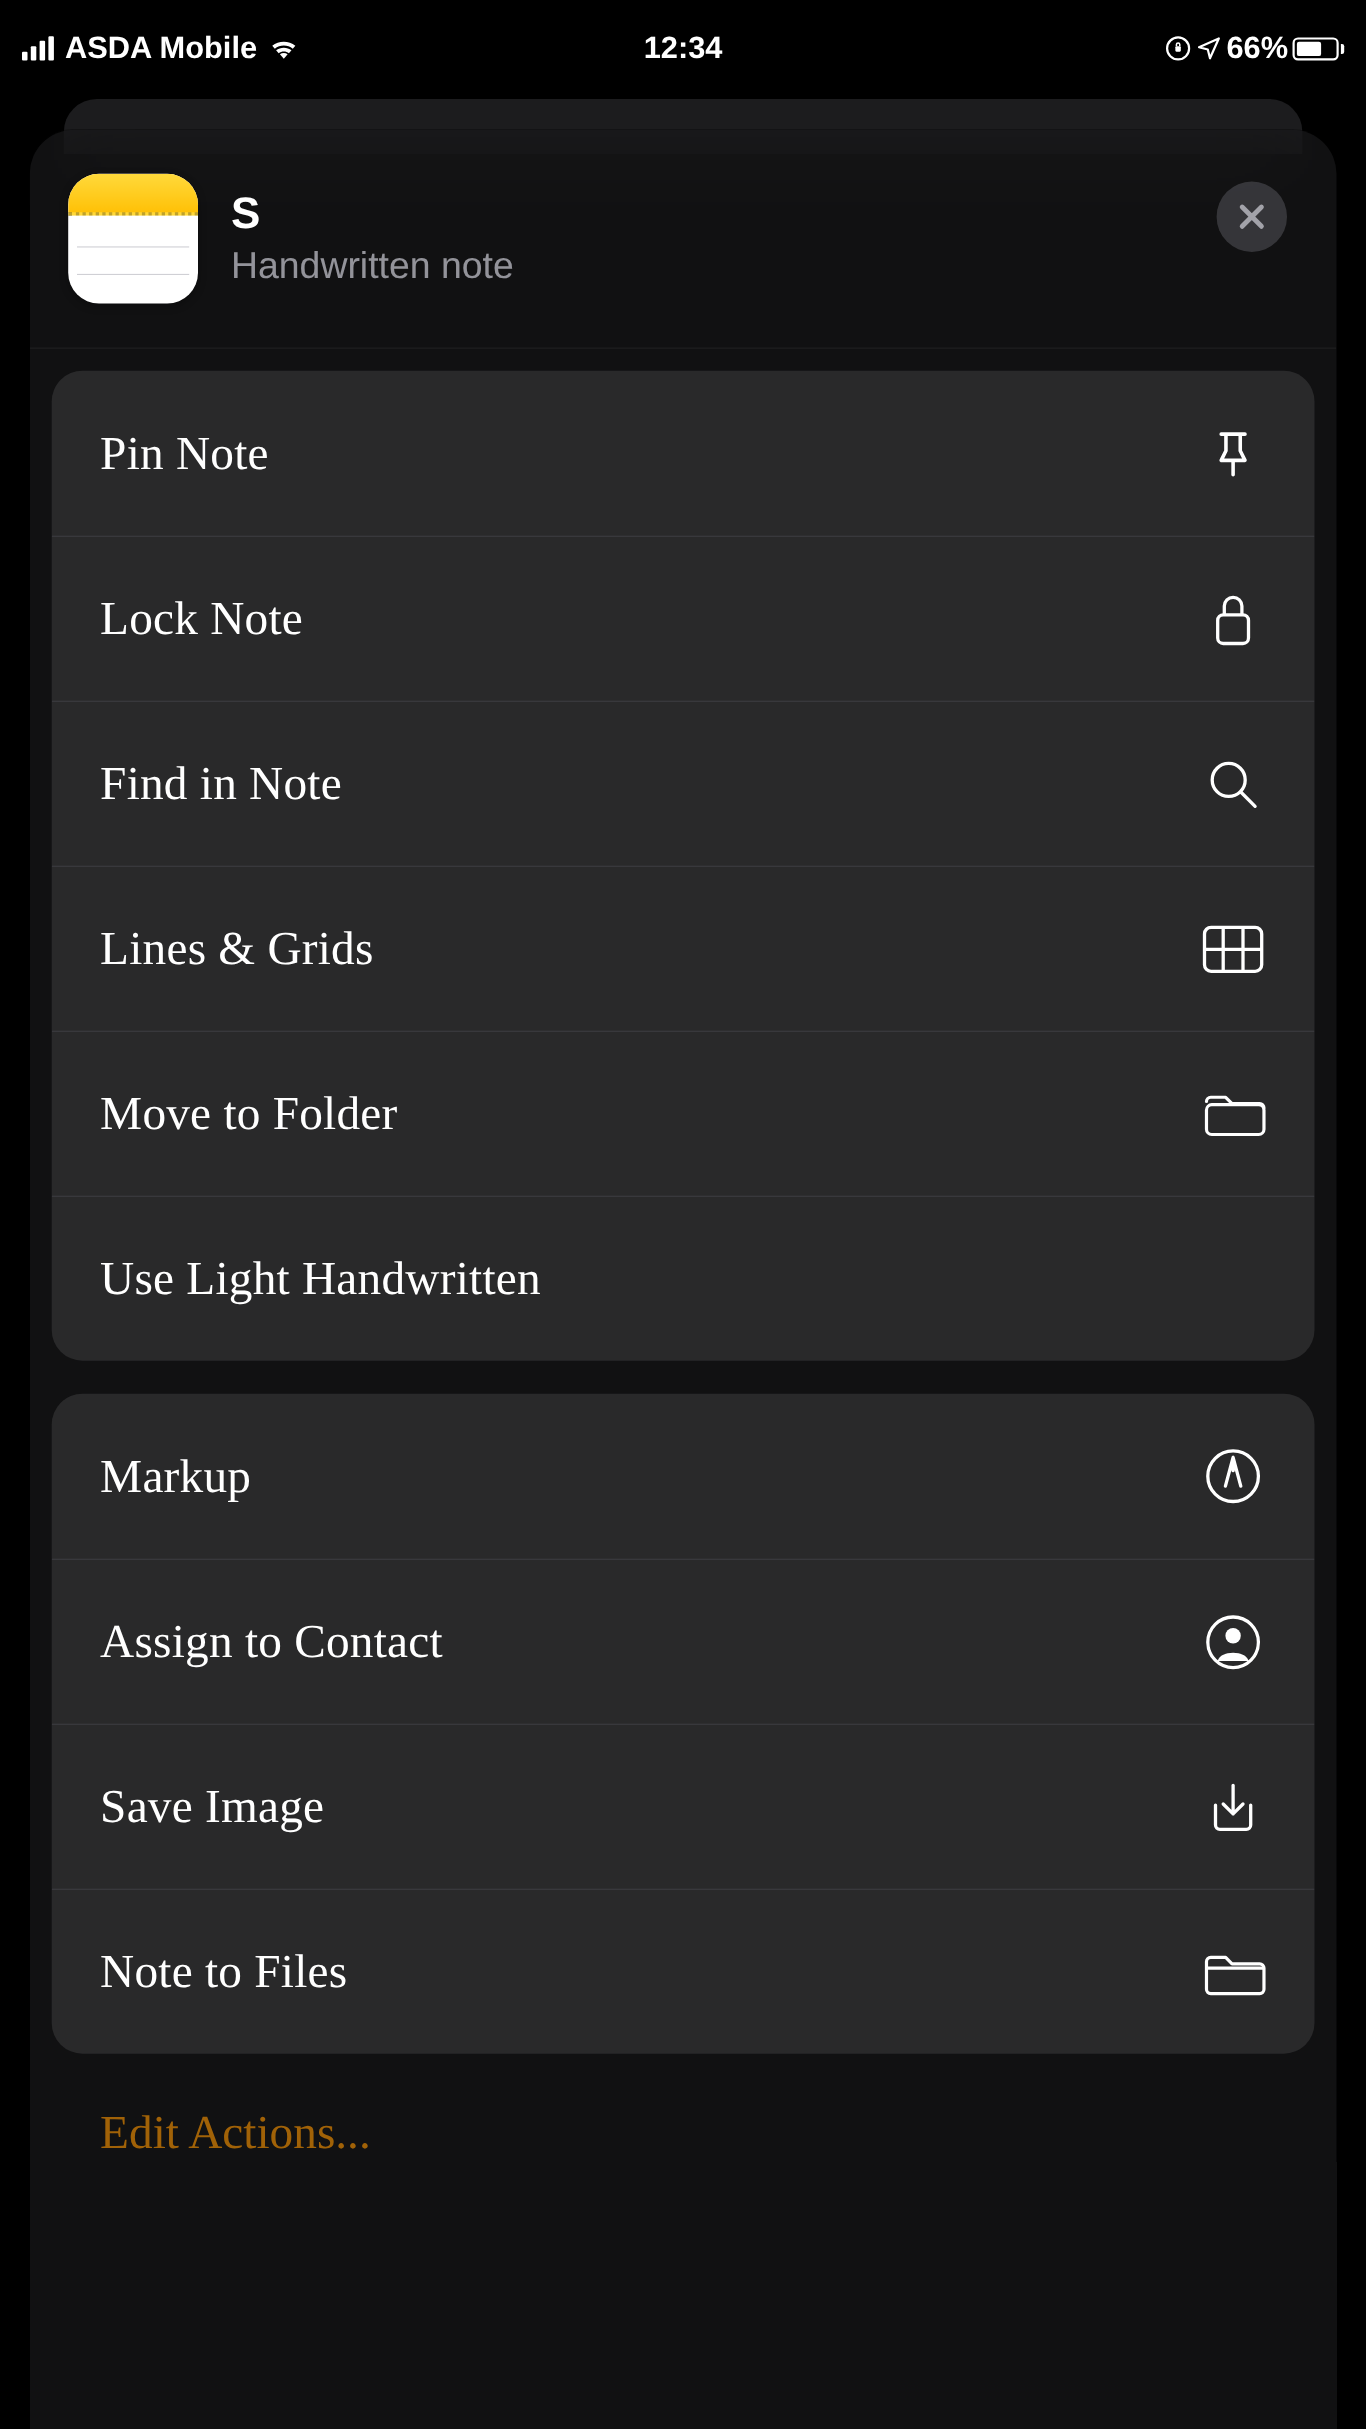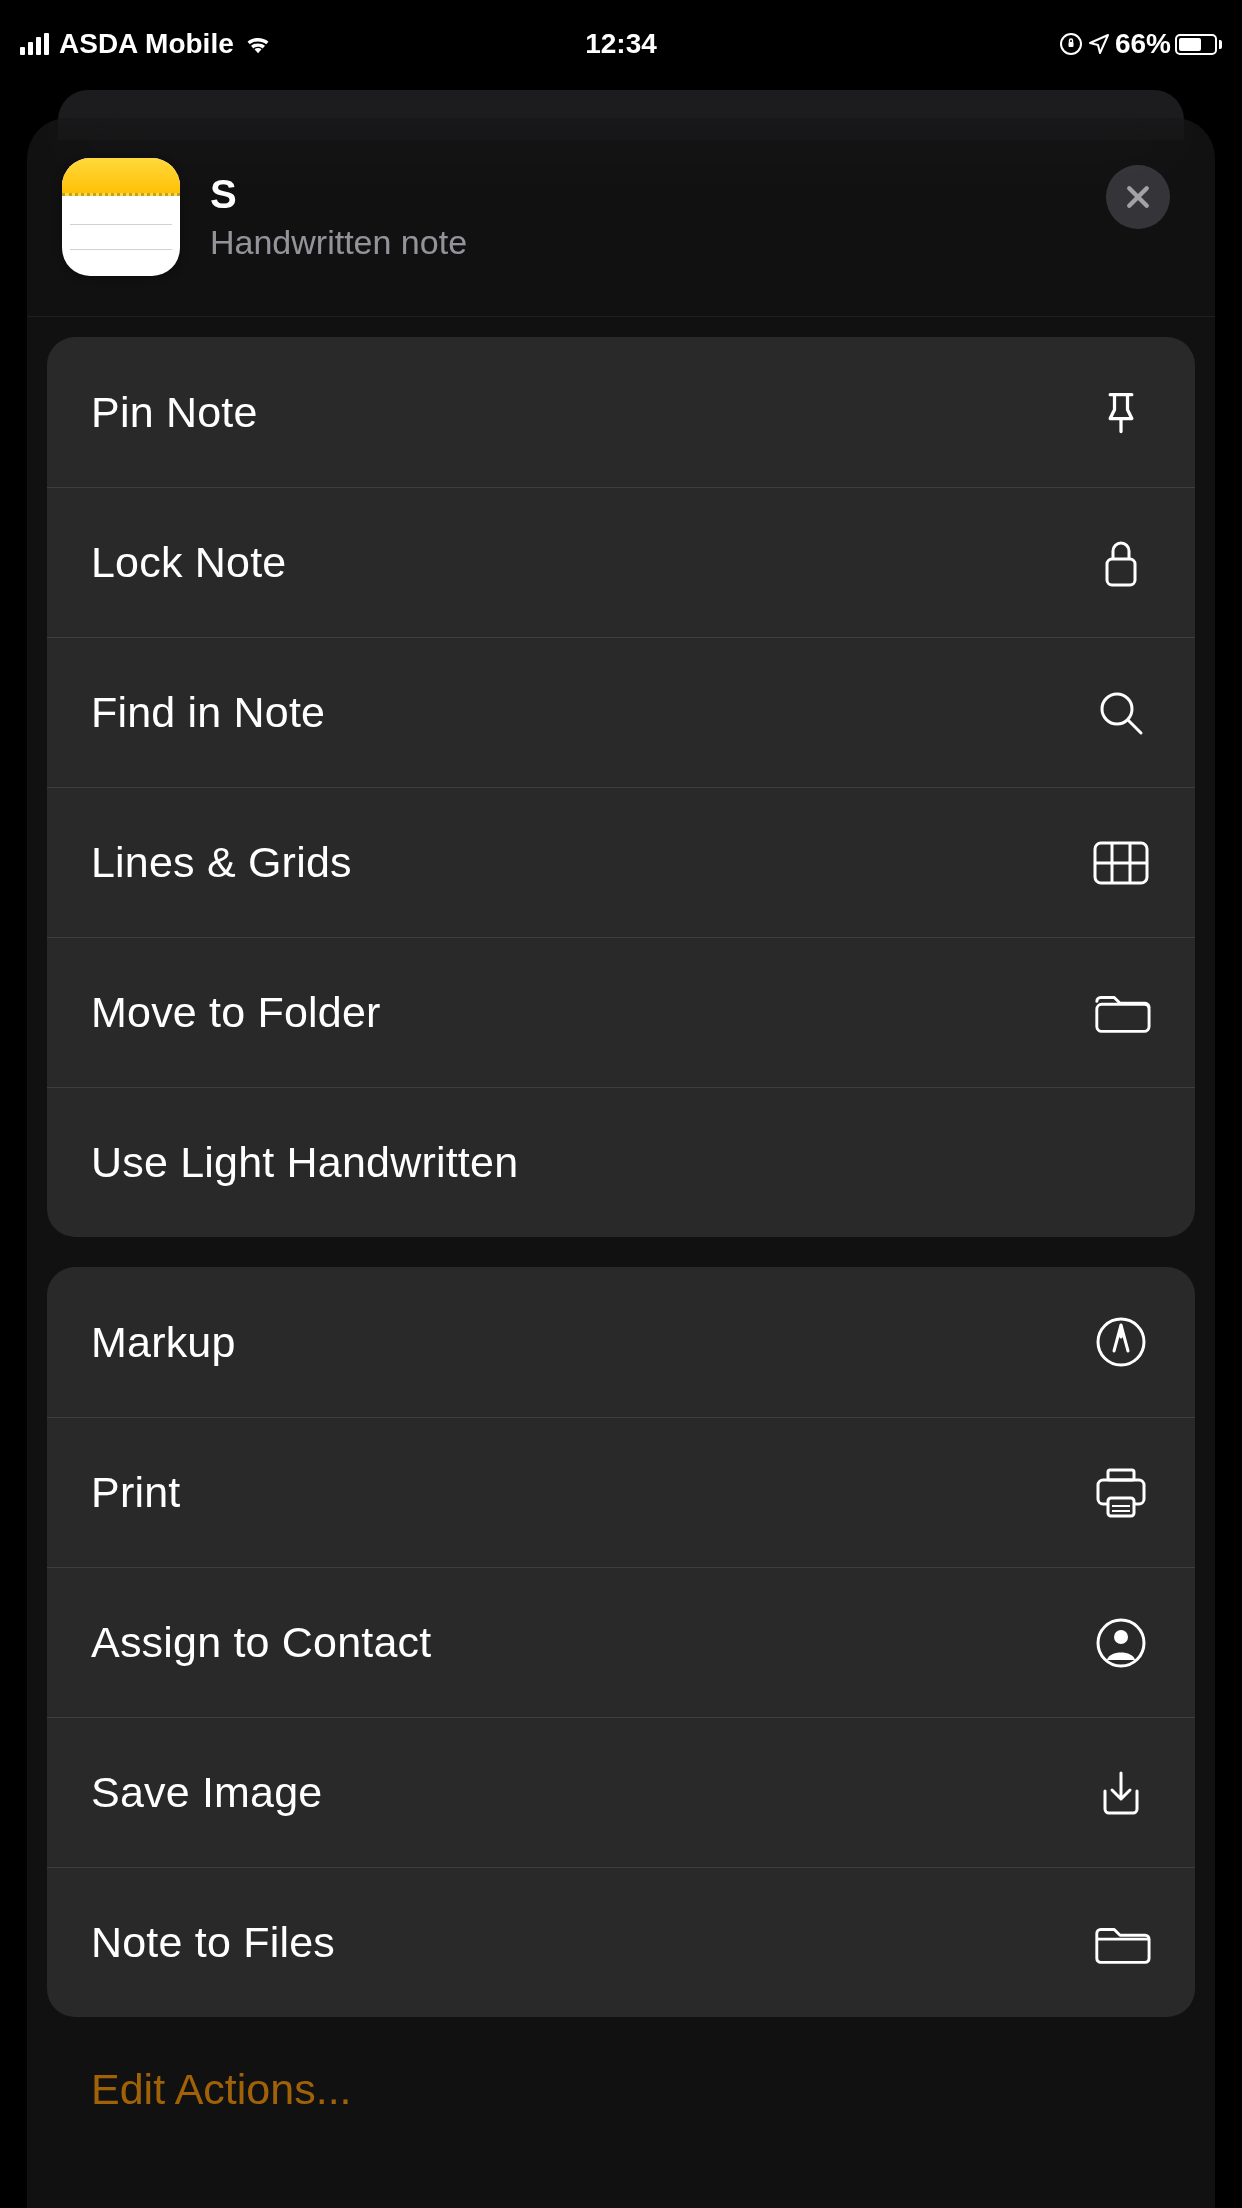--- a/index.html
+++ b/index.html
@@ -168,20 +168,21 @@
       align-items: center;
       justify-content: center;
       cursor: pointer;
       margin-top: -40px;
     }
     .close-button svg { display: block; }
 
     
     .groups {
       padding: 20px 20px 40px 20px;
+      font-family: Liberation Serif, serif;
     }
     .group {
       background: rgba(44,44,46,0.88);
       border-radius: 28px;
       overflow: hidden;
       margin-bottom: 30px;
     }
     .menu-row {
       display: flex;
       align-items: center;
@@ -348,32 +349,20 @@
       <div class="menu-row">
         <span class="menu-label">Markup</span>
         <span class="menu-icon">
           <svg width="54" height="54" viewBox="0 0 54 54" fill="none">
             <circle cx="27" cy="27" r="23" stroke="#fff" stroke-width="3"></circle>
             <path d="M27 10 L20 36 M27 10 L34 36 M27 10 V22" stroke="#fff" stroke-width="3" stroke-linecap="round" stroke-linejoin="round"></path>
           </svg>
         </span>
       </div>
 
-      <div class="menu-row">
-        <span class="menu-label">Print</span>
-        <span class="menu-icon">
-          <svg width="58" height="54" viewBox="0 0 58 54" fill="none">
-            <rect x="16" y="4" width="26" height="10" rx="2" stroke="#fff" stroke-width="3"></rect>
-            <rect x="6" y="14" width="46" height="24" rx="5" stroke="#fff" stroke-width="3"></rect>
-            <rect x="16" y="32" width="26" height="18" rx="3" stroke="#fff" stroke-width="3" fill="#2c2c2e"></rect>
-            <line x1="20" y1="40" x2="38" y2="40" stroke="#fff" stroke-width="2"></line>
-            <line x1="20" y1="45" x2="38" y2="45" stroke="#fff" stroke-width="2"></line>
-          </svg>
-        </span>
-      </div>
 
       <div class="menu-row">
         <span class="menu-label">Assign to Contact</span>
         <span class="menu-icon">
           <svg width="54" height="54" viewBox="0 0 54 54" fill="none">
             <circle cx="27" cy="27" r="23" stroke="#fff" stroke-width="3"></circle>
             <circle cx="27" cy="21" r="7" fill="#fff"></circle>
             <path d="M13 44 C15 34 39 34 41 44" fill="#fff"></path>
           </svg>
         </span>

